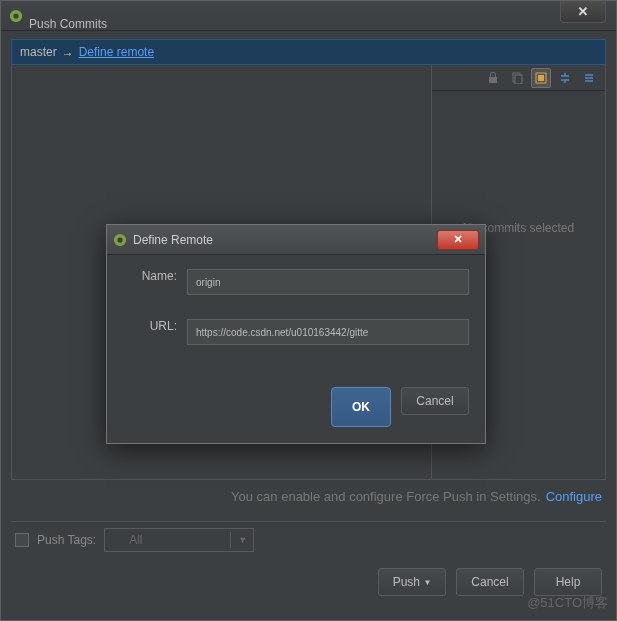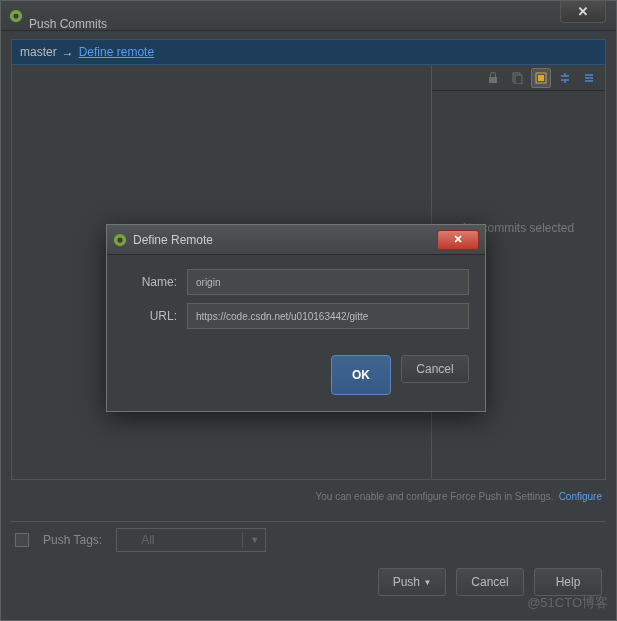--- a/index.html
+++ b/index.html
@@ -18,42 +18,42 @@
   .branch-row .link { color: #589df6; text-decoration: underline; }
 
   .content-split { position: absolute; top: 26px; left: 0; right: 0; bottom: 130px; display: flex; }
   .left-pane { flex: 1; border: 1px solid #545454; border-top: none; border-right: none; background: #3c3f41; }
   .right-pane { width: 175px; border: 1px solid #545454; border-top: none; background: #3c3f41; display: flex; flex-direction: column; }
   .tb-row { height: 26px; border-bottom: 1px solid #2b2b2b; display: flex; align-items: center; justify-content: flex-end; padding: 0 6px; gap: 4px; }
   .tb-btn { width: 20px; height: 20px; display:flex; align-items:center; justify-content:center; border:1px solid transparent; border-radius:2px; }
   .tb-btn.active { border-color:#6f6f6f; background:#515354; }
   .no-commits { flex:1; display:flex; align-items:flex-start; justify-content:center; padding-top: 130px; font-size: 12px; color: #777; }
 
-  .hint-row { position: absolute; bottom: 100px; left: 0; right: 0; height: 28px; display:flex; align-items:center; justify-content:flex-end; padding-right: 4px; font-size: 10px; color: #777; }
+  .hint-row { position: absolute; bottom: 100px; left: 0; right: 0; height: 28px; display:flex; align-items:center; justify-content:flex-end; padding-right: 4px; font-size: 13px; color: #777; }
   .hint-row a { color: #589df6; text-decoration: none; margin-left: 5px; }
 
   .divider { position:absolute; bottom: 88px; left:0; right:0; height:1px; background:#515354; }
 
-  .options-row { position:absolute; bottom: 56px; left: 4px; right: 4px; height: 28px; display:flex; align-items:center; gap: 14px; font-size:12px; color:#888; }
+  .options-row { position:absolute; bottom: 56px; left: 4px; right: 4px; height: 28px; display:flex; align-items:center; gap: 8px; font-size:12px; color:#888; }
   .checkbox { width:14px; height:14px; border:1px solid #6a6a6a; background:#43494a; }
   .tags-select { width:150px; height:24px; border:1px solid #5a5a5a; background:#3c3f41; display:flex; align-items:center; padding:0 24px; color:#666; font-size:12px; position:relative; }
   .tags-select .sep { position:absolute; right:22px; top:3px; bottom:3px; width:1px; background:#555; }
   .tags-select .chev { position:absolute; right:6px; color:#666; font-size:9px; }
 
   .button-row { position:absolute; bottom: 14px; right: 4px; display:flex; gap: 10px; }
   .btn { min-width: 68px; height: 28px; background: linear-gradient(#474a4c,#3c3f41); border:1px solid #5b5b5b; border-radius:3px; color:#bbb; font-size:12px; display:flex; align-items:center; justify-content:center; }
   .btn::after { content: ""; }
 
   
   .modal { position:absolute; top: 223px; left: 105px; width: 380px; border: 1px solid #757575; background:#3c3f41; box-shadow: 0 6px 25px rgba(0,0,0,.6); }
   .modal-title { height: 30px; background: linear-gradient(#525557,#434648); border-bottom:1px solid #2b2b2b; display:flex; align-items:center; padding: 0 6px; gap:6px; }
   .modal-title .t { font-size: 12px; color:#ccc; flex:1; }
   .modal-close { width: 42px; height: 20px; background: linear-gradient(#d97a6e,#c0392b); border:1px solid #8a2c21; border-radius:3px; display:flex; align-items:center; justify-content:center; color:#fff; font-size:11px; font-weight:bold; }
   .modal-body { padding: 14px 16px 10px 16px; }
-  .form-row { display:flex; align-items:center; margin-bottom: 8px; }
+  .form-row { display:flex; align-items:flex-start; margin-bottom: 24px; }
   .form-row label { width: 54px; text-align:right; margin-right: 10px; font-size:12px; color:#bbb; }
   .form-row input { flex:1; height: 26px; border:1px solid #5f5f5f; background:#45494a; color:#bbb; font-size:10px; padding: 0 8px; outline:none; }
   .modal-buttons { display:flex; justify-content:flex-end; gap: 10px; padding: 8px 16px 16px 16px; }
   .btn-primary { min-width: 60px; height: 40px; background: linear-gradient(#3e6491,#365a84); border:1px solid #5888bf; border-radius:4px; color:#fff; font-size:12px; font-weight:bold; display:flex; align-items:center; justify-content:center; }
   .btn-secondary { min-width: 68px; height: 28px; background: linear-gradient(#474a4c,#3c3f41); border:1px solid #5b5b5b; border-radius:3px; color:#bbb; font-size:12px; display:flex; align-items:center; justify-content:center; }
 
   .watermark { position:absolute; bottom: 8px; right: 8px; font-size: 13px; color: rgba(160,160,160,.4); pointer-events:none; }
 </style>
 </head>
 <body>

